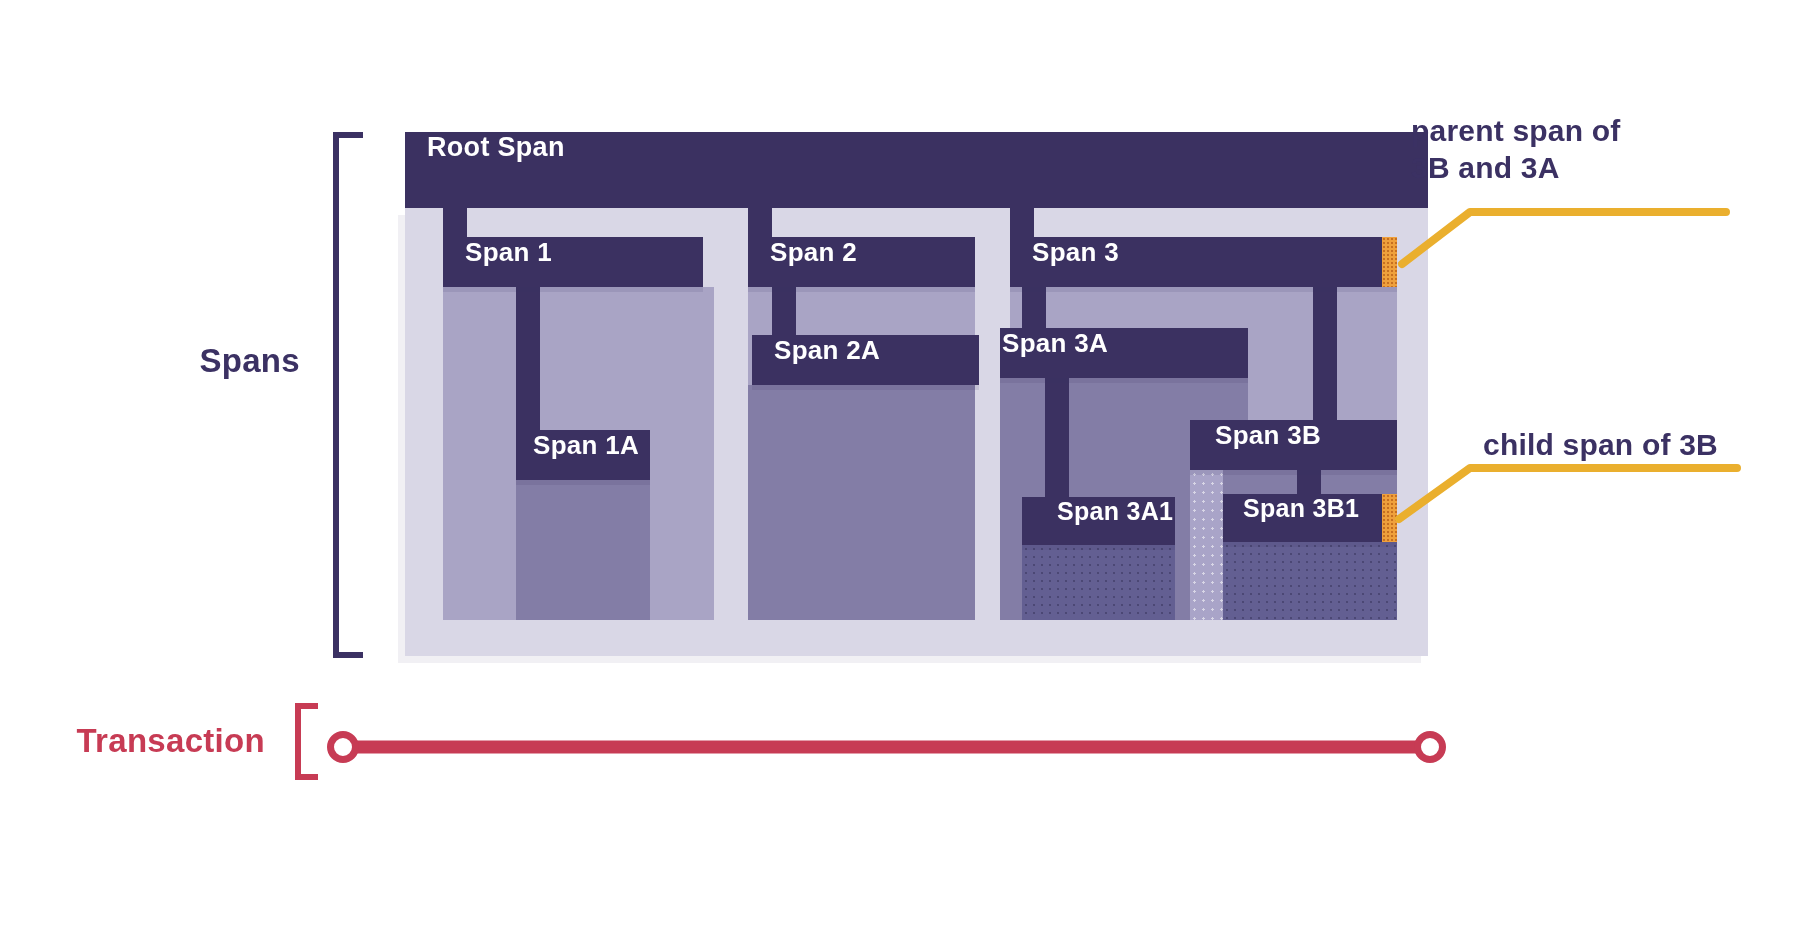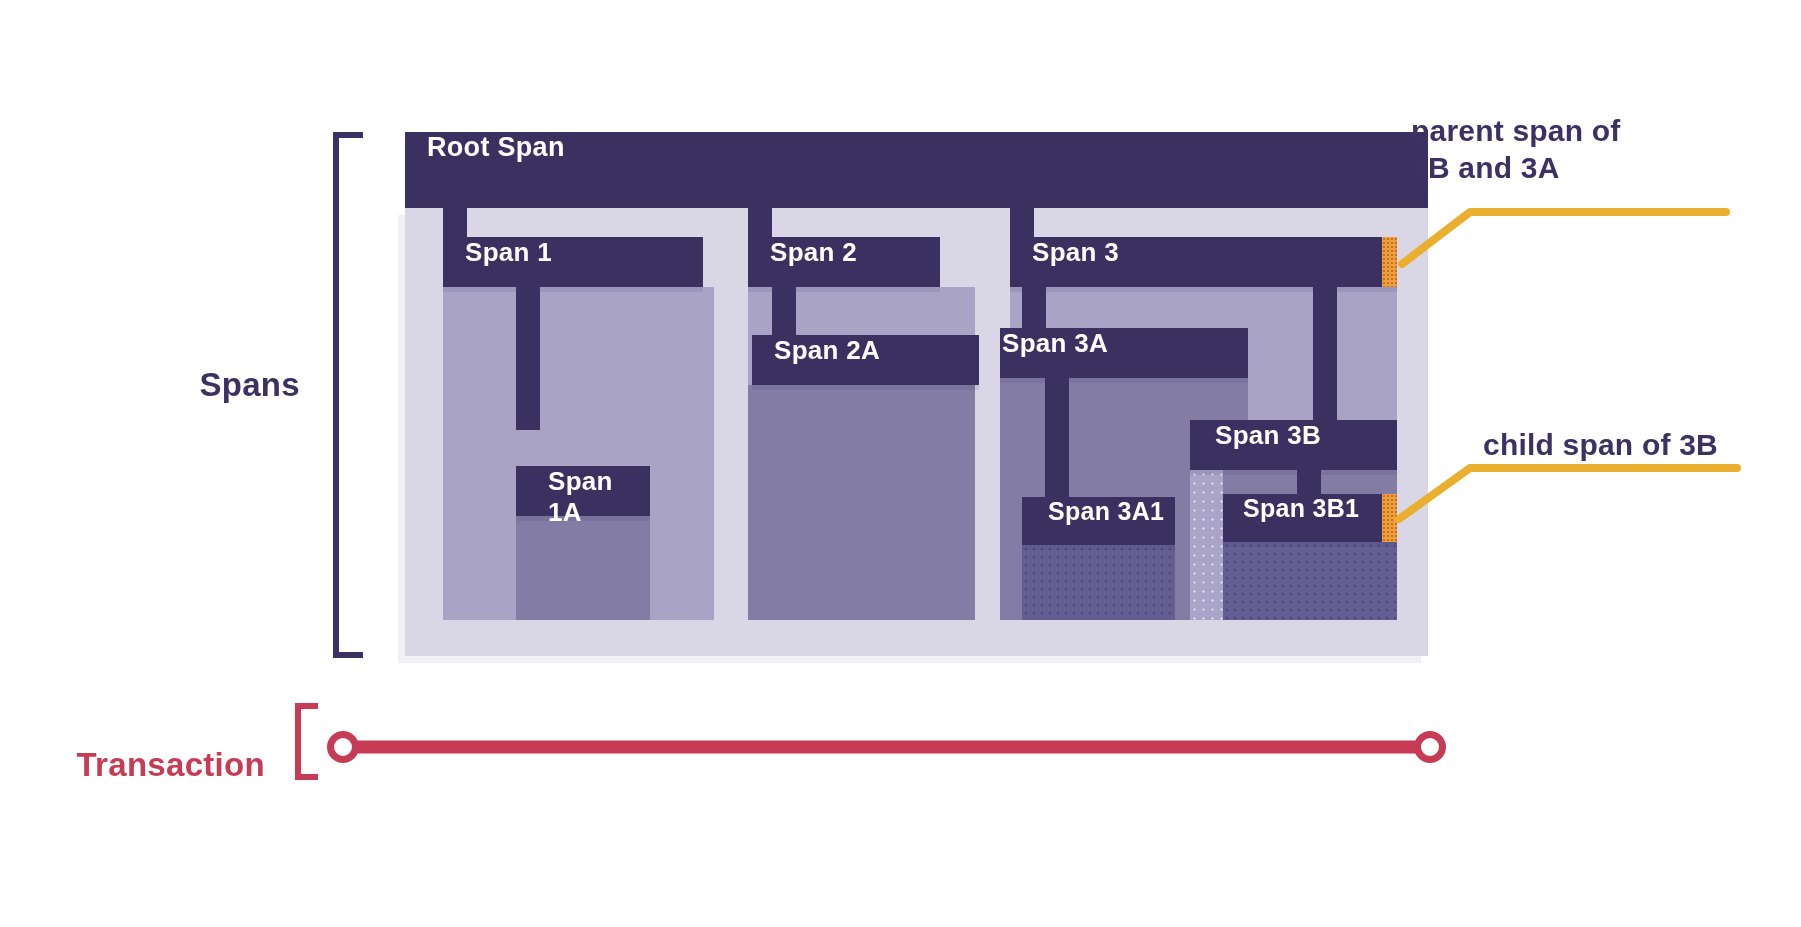--- a/index.html
+++ b/index.html
@@ -3,21 +3,21 @@
 <meta charset="utf-8">
 <style>
   html,body{margin:0;padding:0;background:#ffffff;}
   .stage{
     position:relative;width:1801px;height:927px;background:#ffffff;overflow:hidden;
     font-family:"Liberation Sans","DejaVu Sans",sans-serif;
   }
   .abs{position:absolute;box-sizing:border-box;}
 
   
-  .big-label{font-weight:700;font-size:33px;letter-spacing:.3px;margin-top:24px;}
+  .big-label{font-weight:700;font-size:33px;letter-spacing:.3px;}
   .spans-label{left:80px;top:342px;width:220px;text-align:right;color:#3b3163;}
   .transaction-label{left:40px;top:722px;width:225px;text-align:right;color:#c73b54;}
   .bracket{border-left:6px solid;border-top:6px solid;border-bottom:6px solid;background:transparent;}
   .spans-bracket{left:333px;top:132px;width:30px;height:526px;border-color:#3b3163;}
   .transaction-bracket{left:295px;top:703px;width:23px;height:77px;border-color:#c73b54;}
 
   
   .container-bg{left:405px;top:208px;width:1023px;height:448px;background:#d9d7e6;
     box-shadow:-7px 7px 0 rgba(59,49,97,.07);}
   .bar{background:#3b3161;color:#ffffff;font-weight:700;font-size:26px;letter-spacing:.3px;
@@ -35,43 +35,43 @@
     background-image:radial-gradient(rgba(165,72,12,.55) 1px,transparent 1.1px);
     background-size:4px 4px;}
 
   
   .bar-root{left:405px;top:132px;width:1023px;height:76px;font-size:27px;}
   
   .stem-1 {left:443px;top:208px;width:24px;height:29px;}
   .stem-2 {left:748px;top:208px;width:24px;height:29px;}
   .stem-3 {left:1010px;top:208px;width:24px;height:29px;}
   .bar-1  {left:443px;top:237px;width:260px;height:50px;}
-  .bar-2  {left:748px;top:237px;width:192px;height:50px;}
+  .bar-2  {left:748px;top:237px;width:227px;height:50px;}
   .bar-3  {left:1010px;top:237px;width:387px;height:50px;}
   .d-1    {left:443px;top:287px;width:271px;height:333px;}
   .d-2    {left:748px;top:287px;width:227px;height:333px;}
   .d-3    {left:1010px;top:287px;width:387px;height:333px;}
   .marker-3{left:1382px;top:237px;width:15px;height:50px;}
   
   .stem-1a{left:516px;top:287px;width:24px;height:143px;}
-  .bar-1a {left:516px;top:430px;width:134px;height:50px;padding-left:32px;margin-top:36px;}
+  .bar-1a {left:516px;top:430px;width:134px;height:50px;padding-left:17px;}
   .d-1a   {left:516px;top:480px;width:134px;height:140px;}
   .stem-2a{left:772px;top:287px;width:24px;height:48px;}
   .bar-2a {left:752px;top:335px;width:227px;height:50px;}
   .d-2a   {left:748px;top:385px;width:227px;height:235px;}
   .stem-3a{left:1022px;top:287px;width:24px;height:41px;}
   .bar-3a {left:1000px;top:328px;width:248px;height:50px;padding-left:2px;}
   .d-3a   {left:1000px;top:378px;width:248px;height:242px;}
   .stem-3b{left:1313px;top:287px;width:24px;height:133px;}
   .bar-3b {left:1190px;top:420px;width:207px;height:50px;padding-left:25px;}
   .d-3b   {left:1223px;top:470px;width:174px;height:150px;}
   .strip-3b{left:1190px;top:470px;width:33px;height:150px;}
   
   .stem-3a1{left:1045px;top:378px;width:24px;height:119px;}
-  .bar-3a1 {left:1022px;top:497px;width:153px;height:48px;padding-left:26px;font-size:25px;}
+  .bar-3a1 {left:1022px;top:497px;width:153px;height:48px;padding-left:35px;font-size:25px;}
   .d-3a1   {left:1022px;top:545px;width:153px;height:75px;}
   .stem-3b1{left:1297px;top:470px;width:24px;height:24px;}
   .bar-3b1 {left:1223px;top:494px;width:174px;height:48px;padding-left:20px;font-size:25px;}
   .d-3b1   {left:1223px;top:542px;width:174px;height:78px;}
   .marker-3b1{left:1382px;top:494px;width:15px;height:48px;}
 
   
   .annotation{color:#3b3163;font-weight:700;font-size:30px;line-height:37px;letter-spacing:.2px;}
   .ann-parent{left:1411px;top:112px;width:300px;}
   .ann-child{left:1483px;top:426px;width:320px;}

